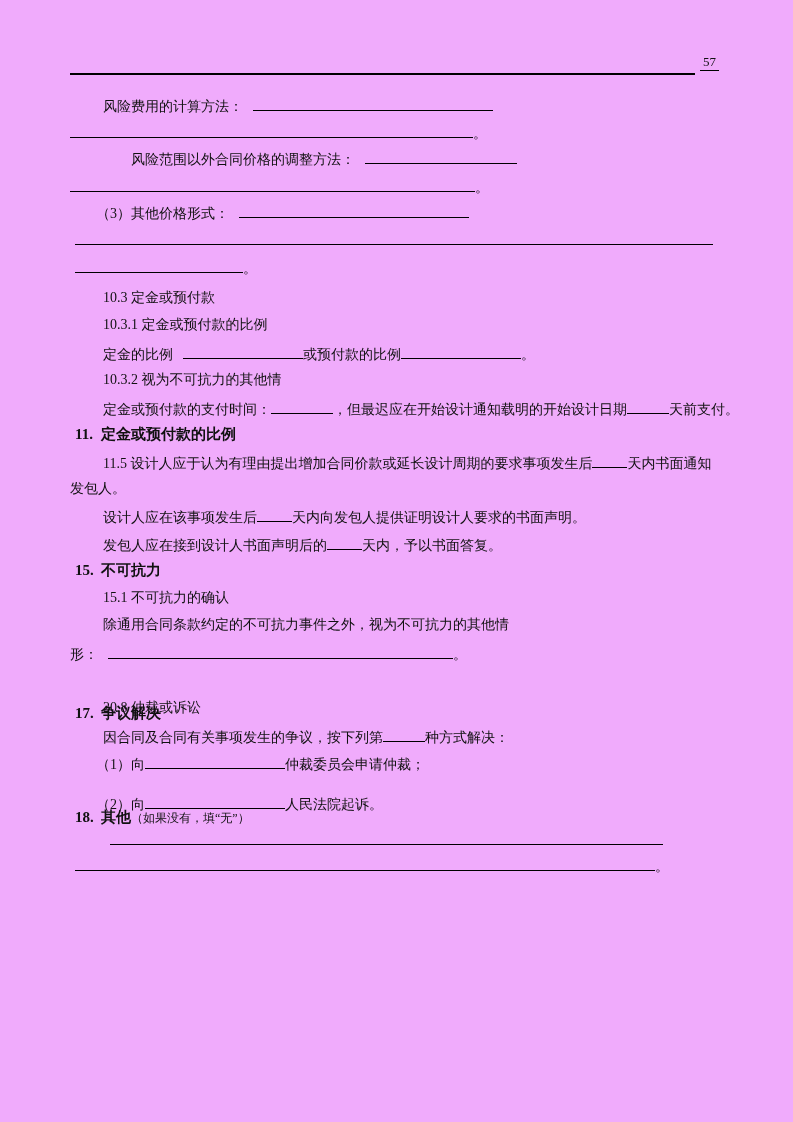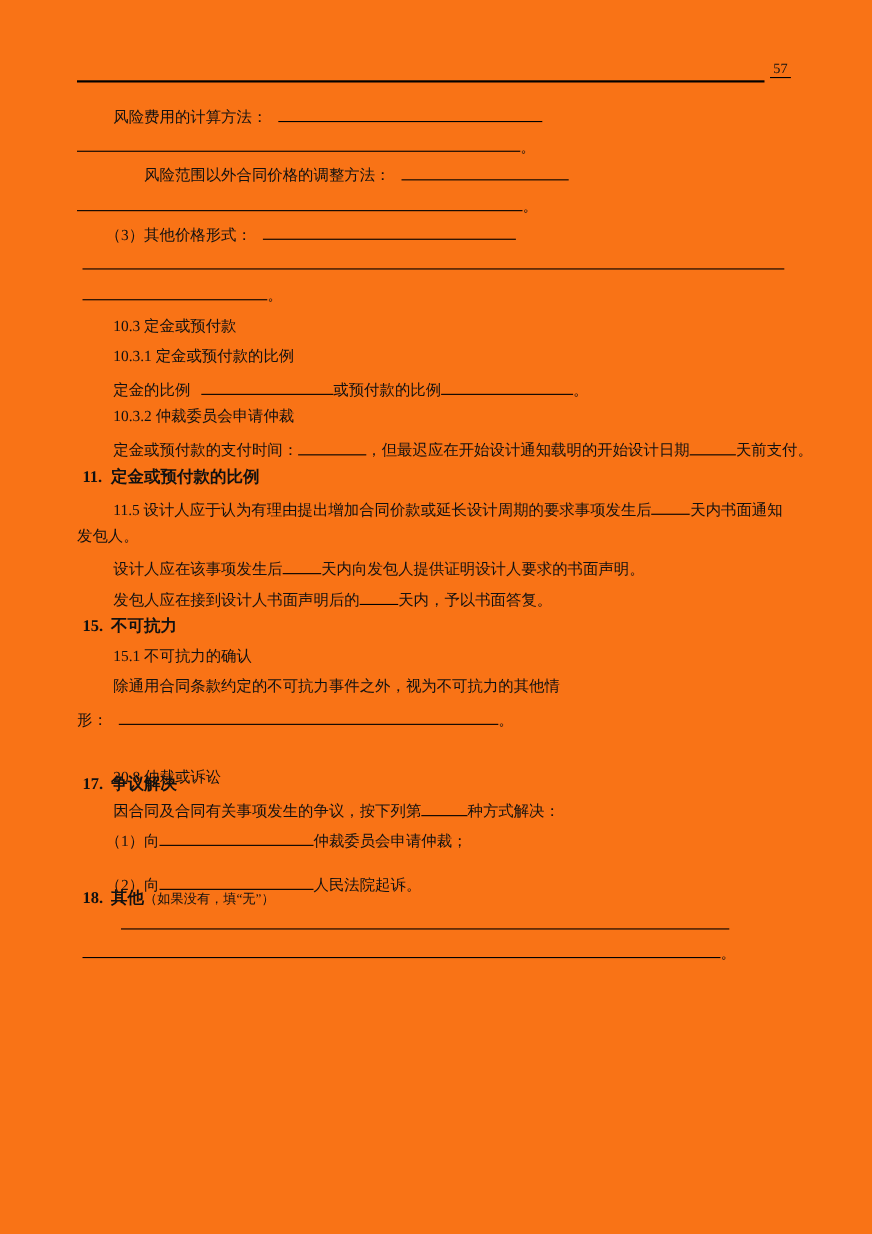--- a/index.html
+++ b/index.html
@@ -1,20 +1,20 @@
 <!DOCTYPE html>
 <html><head>
 <meta charset="utf-8">
 <style>
   html,body{margin:0;padding:0;background:#888;}
   .page{
     position:relative;
     width:793px;height:1122px;
     margin:0 auto;
-    background:#f97316;
+    background:#f0abfc;
     font-family:"Liberation Serif","DejaVu Serif",serif;
     font-size:14px;
     color:#111;
     overflow:hidden;
   }
   .row{position:absolute;white-space:nowrap;line-height:20px;}
   .hrow{position:absolute;white-space:nowrap;line-height:21px;font-weight:bold;font-size:15px;}
   .sec-no{display:inline-block;min-width:26px;}
   .sec-note{font-weight:normal;font-size:12px;}
   .blank{
@@ -72,21 +72,21 @@
   <div class="row" style="left:103px;top:288px;">
     <span>10.3 定金或预付款</span>
   </div>
   <div class="row" style="left:103px;top:315px;">
     <span>10.3.1 定金或预付款的比例</span>
   </div>
   <div class="row" style="left:103px;top:343px;">
     <span>定金的比例</span><span class="blank b120 gap10"></span><span>或预付款的比例</span><span class="blank b120"></span><span>。</span>
   </div>
   <div class="row" style="left:103px;top:370px;">
-    <span>10.3.2 仲裁委员会申请仲裁</span>
+    <span>10.3.2 视为不可抗力的其他情</span>
   </div>
   <div class="row" style="left:103px;top:398px;">
     <span>定金或预付款的支付时间：</span><span class="blank b62"></span><span>，但最迟应在开始设计通知载明的开始设计日期</span><span class="blank b42"></span><span>天前支付。</span>
   </div>
 
   <div class="hrow" style="left:75px;top:424px;">
     <span class="sec-no">11.</span><span>定金或预付款的比例</span>
   </div>
   <div class="row" style="left:103px;top:452px;">
     <span>11.5 设计人应于认为有理由提出增加合同价款或延长设计周期的要求事项发生后</span><span class="blank b35"></span><span>天内书面通知</span>

